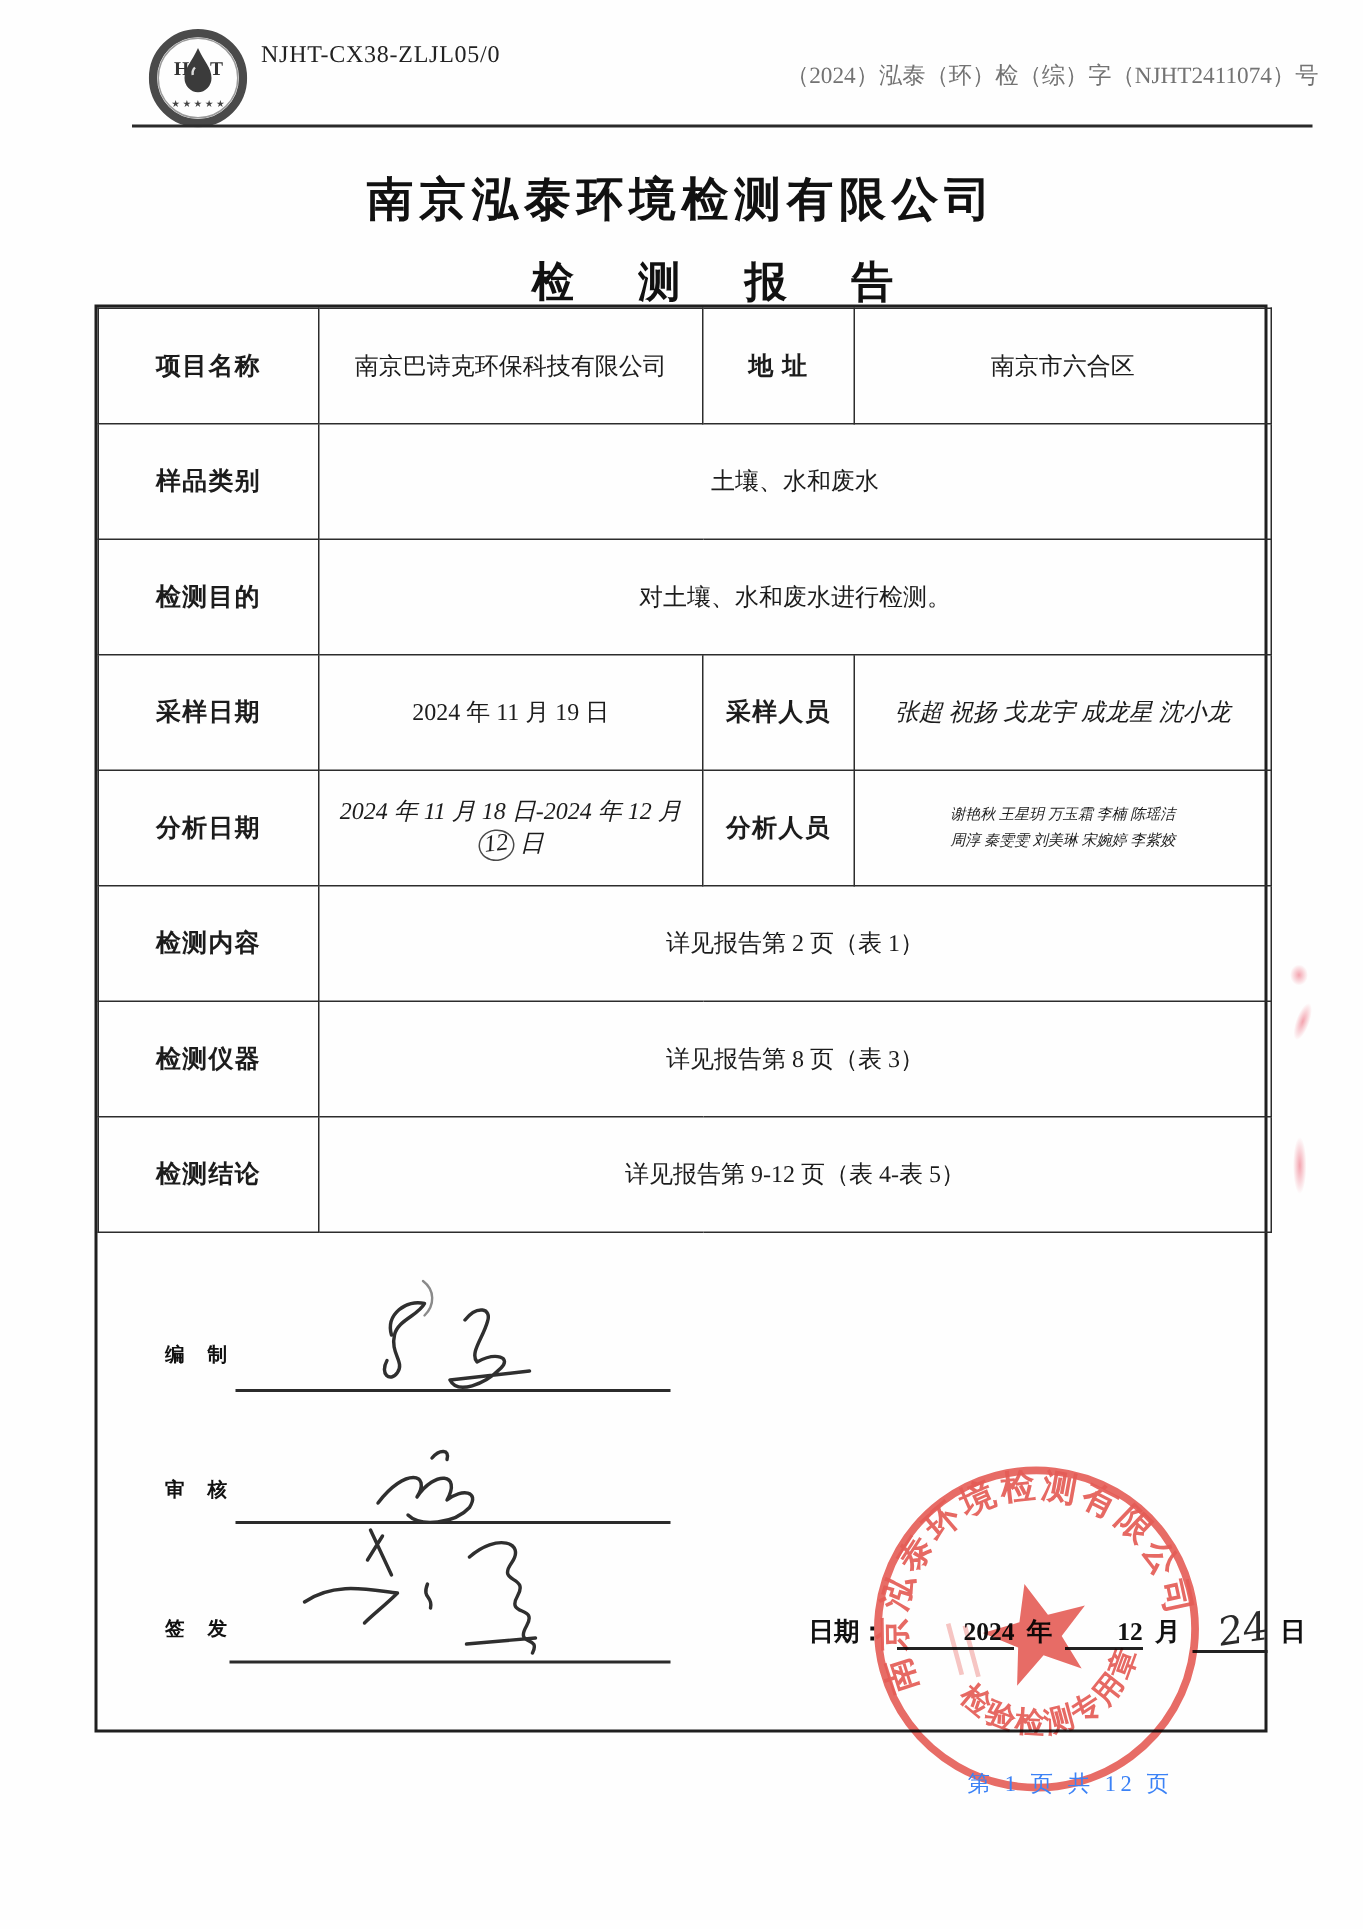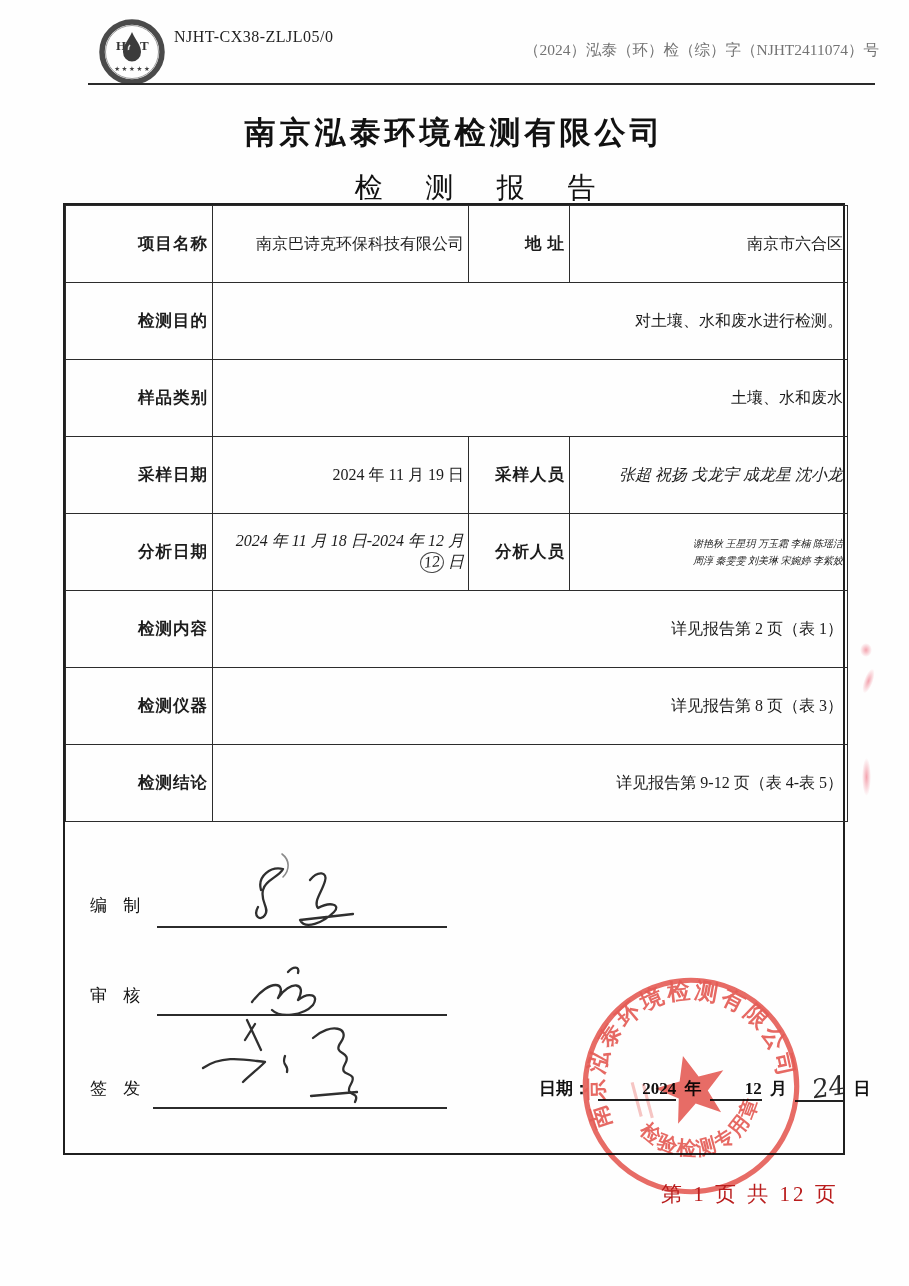--- a/index.html
+++ b/index.html
@@ -10,56 +10,56 @@
   
   .logo { position:absolute; left:99px; top:19px; width:66px; height:66px; }
   .hdr-left-code { position:absolute; left:174px; top:28px; font-size:16px; letter-spacing:0.5px; color:#222; }
   .hdr-right-code { position:absolute; right:30px; top:40px; font-size:15.5px; color:#737373; }
   .hdr-rule { position:absolute; left:88px; top:83px; width:787px; height:2.2px; background:#2a2a2a; }
 
   
   .title-company { position:absolute; left:0; top:112px; width:100%; text-align:center;
      font-size:31px; font-weight:700; letter-spacing:4px; color:#111; }
   .title-report { position:absolute; left:0; top:169px; width:100%; text-align:center;
-     font-size:28px; font-weight:400; letter-spacing:18px; text-indent:18px; color:#111;padding-left:41px; }
+     font-size:28px; font-weight:700; letter-spacing:18px; text-indent:18px; color:#111;padding-left:41px; }
 
   
   .box { position:absolute; left:63px; top:203px; width:782px; height:952px; border:2px solid #1f1f1f; }
   table.info { width:100%; border-collapse:collapse; table-layout:fixed; }
-  table.info td { border:1.5px solid #2c2c2c; text-align:right; vertical-align:middle;
+  table.info td { border:1.5px solid #2c2c2c; text-align:center; vertical-align:middle;
      font-size:16px; padding:2px 4px; height:77px; }
   table.info td.lbl { font-weight:700; font-size:16.5px; letter-spacing:1px; }
   td.small-val { font-size:15px;font-style:italic; }
   .two-line { line-height:1.75; font-size:10px; }
   .circled { display:inline-block; border:1.6px solid #4a4a4a; border-radius:50%;
      padding:0 3px 1px 3px; transform:rotate(-6deg); }
 
   
   .sig-area { position:relative; width:100%; height:330px; }
-  .sig-label { position:absolute; font-weight:400; font-size:17px; letter-spacing:6px; color:#111; }
+  .sig-label { position:absolute; font-weight:700; font-size:13px; letter-spacing:6px; color:#111;margin-left:20px; }
   .sig-line { position:absolute; height:2.2px; background:#2b2b2b; }
   .sig-svg { position:absolute; }
   .sig-svg path { stroke:#2f2f2f; stroke-width:2.3; fill:none; stroke-linecap:round; stroke-linejoin:round; }
 
   .date-row { position:absolute; left:470px; top:248px; font-size:17px; font-weight:700; color:#111; white-space:nowrap; }
   .date-row .seg { display:inline-block; text-align:right; font-weight:700; }
   .u { border-bottom:2px solid #222; }
   .yr { width:78px; }
   .mo { width:52px; }
   .dy { width:50px; }
   .unit { font-weight:700; padding:0 4px;margin-top:30px; }
   .hand-day { display:inline-block; transform:rotate(-8deg) skewX(-8deg); font-size:26px; font-weight:400;
      font-family:"DejaVu Serif", serif; color:#2a2a2a; position:relative; top:2px; }
 
   
   .stamp { position:absolute; left:577px; top:972px; width:228px; height:228px;
      transform:rotate(-15deg); opacity:0.88; mix-blend-mode:multiply; pointer-events:none; }
 
   
-  .footer-page { position:absolute; left:645px; top:1180px; font-size:21px; letter-spacing:3px; color:#b91c1c;margin-left:16px; }
+  .footer-page { position:absolute; left:645px; top:1180px; font-size:15px; letter-spacing:3px; color:#3b82f6; }
 
   
   .bleed { position:absolute; background:radial-gradient(closest-side, rgba(235,90,110,0.55), rgba(235,90,110,0)); border-radius:50%; }
   .b1 { left:860px; top:643px; width:12px; height:14px; }
   .b2 { left:864px; top:668px; width:9px; height:26px; transform:rotate(20deg); }
   .b3 { left:862px; top:758px; width:9px; height:38px; }
   .stray-mark { position:absolute; left:276px; top:850px; }
   .stray-mark path { stroke:#8a8a8a; stroke-width:1.6; fill:none; stroke-linecap:round; }
 </style>
 </head>
@@ -94,26 +94,26 @@
           <col style="width:278px">
         </colgroup>
       <tbody>
           <tr>
         <td class="lbl">项目名称</td>
         <td>南京巴诗克环保科技有限公司</td>
         <td class="lbl">地 址</td>
         <td>南京市六合区</td>
       </tr>
       <tr>
+        <td class="lbl">样品类别</td>
+        <td colspan="3">土壤、水和废水</td>
+      </tr>
+      <tr>
         <td class="lbl">检测目的</td>
         <td colspan="3">对土壤、水和废水进行检测。</td>
-      </tr>
-      <tr>
-        <td class="lbl">样品类别</td>
-        <td colspan="3">土壤、水和废水</td>
       </tr>
       <tr>
         <td class="lbl">采样日期</td>
         <td>2024 年 11 月 19 日</td>
         <td class="lbl">采样人员</td>
         <td class="small-val">张超 祝扬 戈龙宇 成龙星 沈小龙</td>
       </tr>
       <tr>
         <td class="lbl">分析日期</td>
         <td class="small-val">

